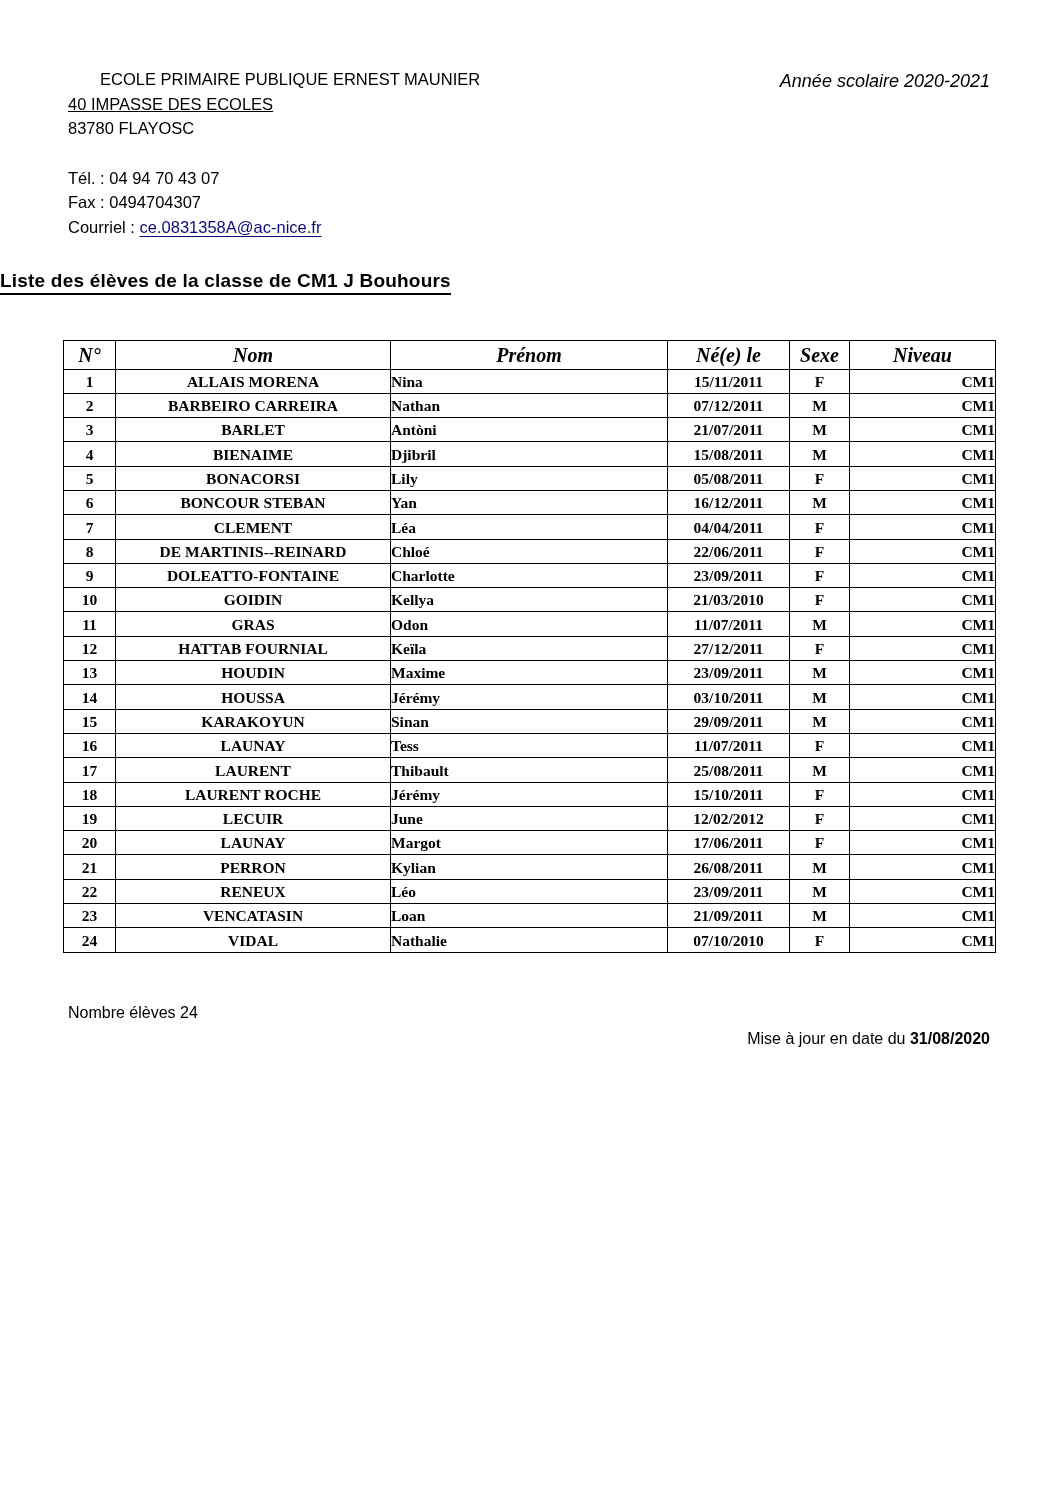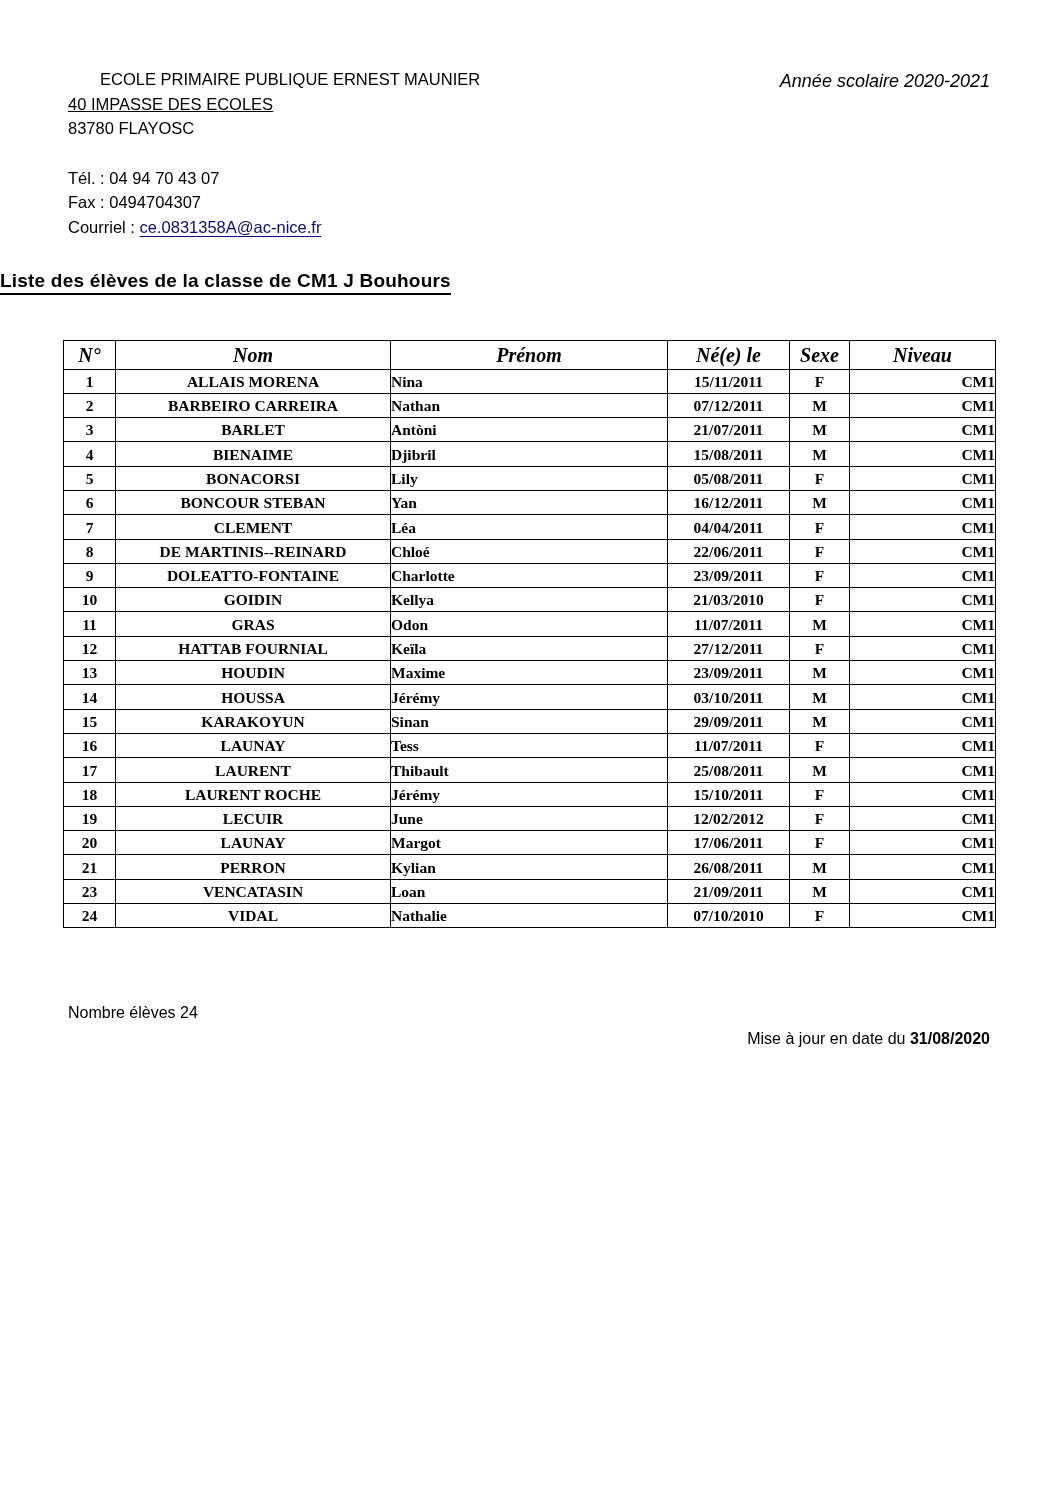--- a/index.html
+++ b/index.html
@@ -312,20 +312,28 @@
       </tr>
       <tr>
         <td class="c-num">21</td>
         <td class="c-nom">PERRON</td>
         <td class="c-prenom">Kylian</td>
         <td class="c-date">26/08/2011</td>
         <td class="c-sexe">M</td>
         <td class="c-niveau">CM1</td>
       </tr>
       <tr>
+        <td class="c-num">22</td>
+        <td class="c-nom">RENEUX</td>
+        <td class="c-prenom">Léo</td>
+        <td class="c-date">23/09/2011</td>
+        <td class="c-sexe">M</td>
+        <td class="c-niveau">CM1</td>
+      </tr>
+      <tr>
         <td class="c-num">23</td>
         <td class="c-nom">VENCATASIN</td>
         <td class="c-prenom">Loan</td>
         <td class="c-date">21/09/2011</td>
         <td class="c-sexe">M</td>
         <td class="c-niveau">CM1</td>
       </tr>
       <tr>
         <td class="c-num">24</td>
         <td class="c-nom">VIDAL</td>

